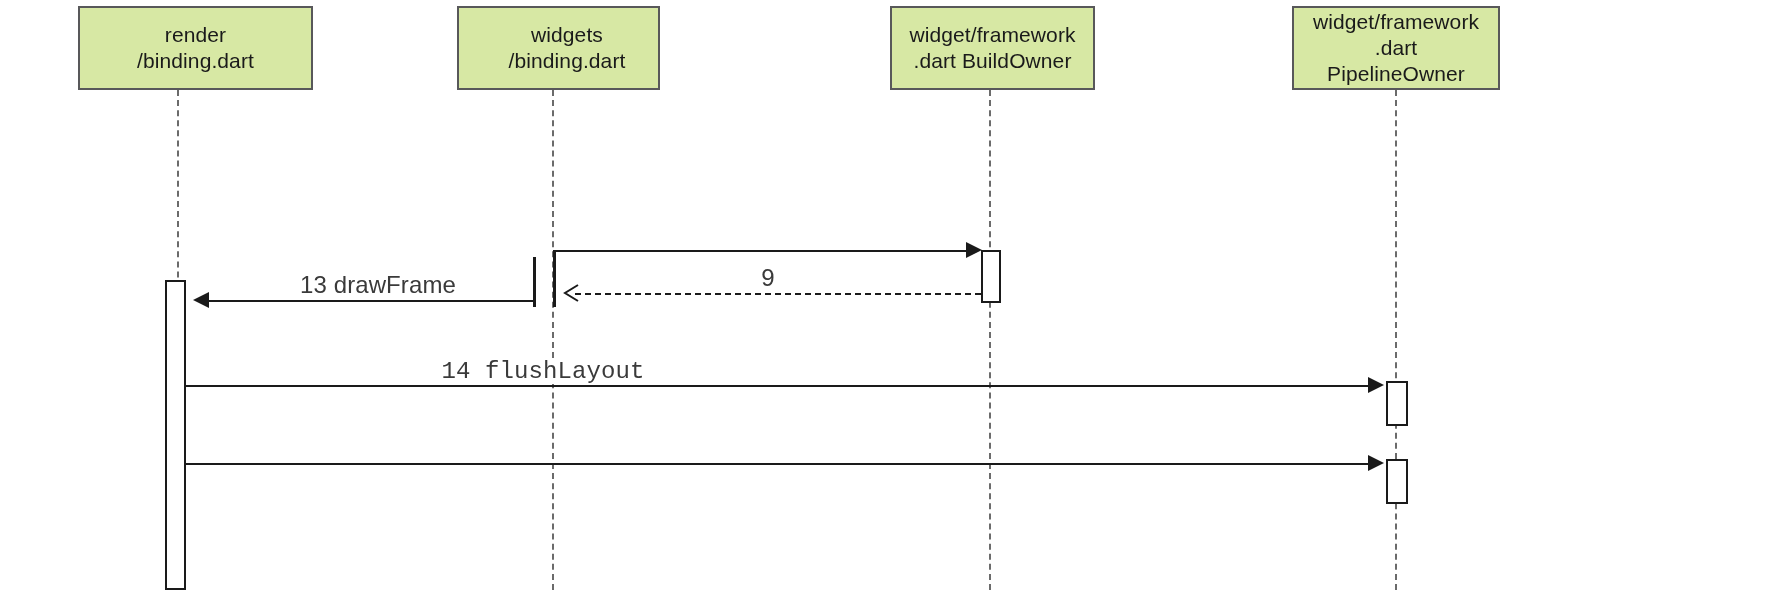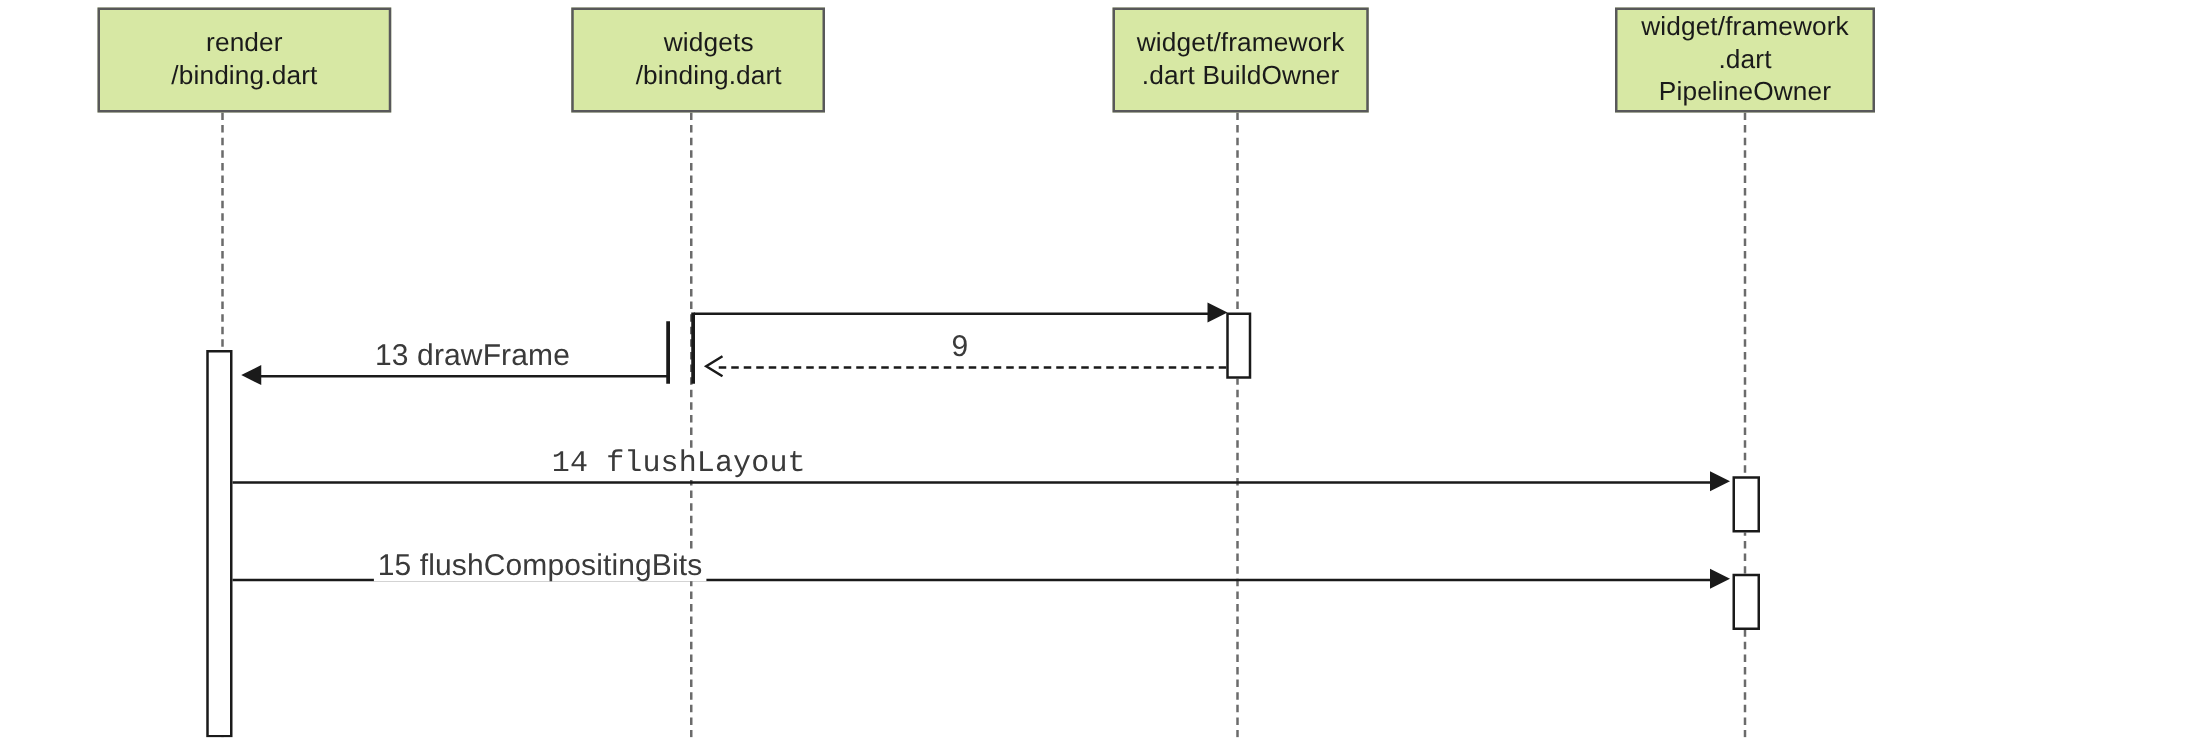--- a/index.html
+++ b/index.html
@@ -140,16 +140,15 @@
 
   <div class="activation" style="left:165px; top:280px; width:21px; height:310px;"></div>
 
   <div class="msg-line" style="left:186px; top:385px; width:1185px;"></div>
   <div class="arrow-right" style="left:1368px; top:377px;"></div>
   <span class="msg-label centered label-bg" style="left:543px; top:360px;font-family:Liberation Mono, monospace;">14 flushLayout</span>
   <div class="activation" style="left:1386px; top:381px; width:22px; height:45px;"></div>
 
   <div class="msg-line" style="left:186px; top:463px; width:1185px;"></div>
   <div class="arrow-right" style="left:1368px; top:455px;"></div>
-  <span class="msg-label centered label-bg" style="left:432px; top:441px;">15 flushCompositingBits</span>
   <div class="activation" style="left:1386px; top:459px; width:22px; height:45px;"></div>
 
 </div>
 
 </body></html>

